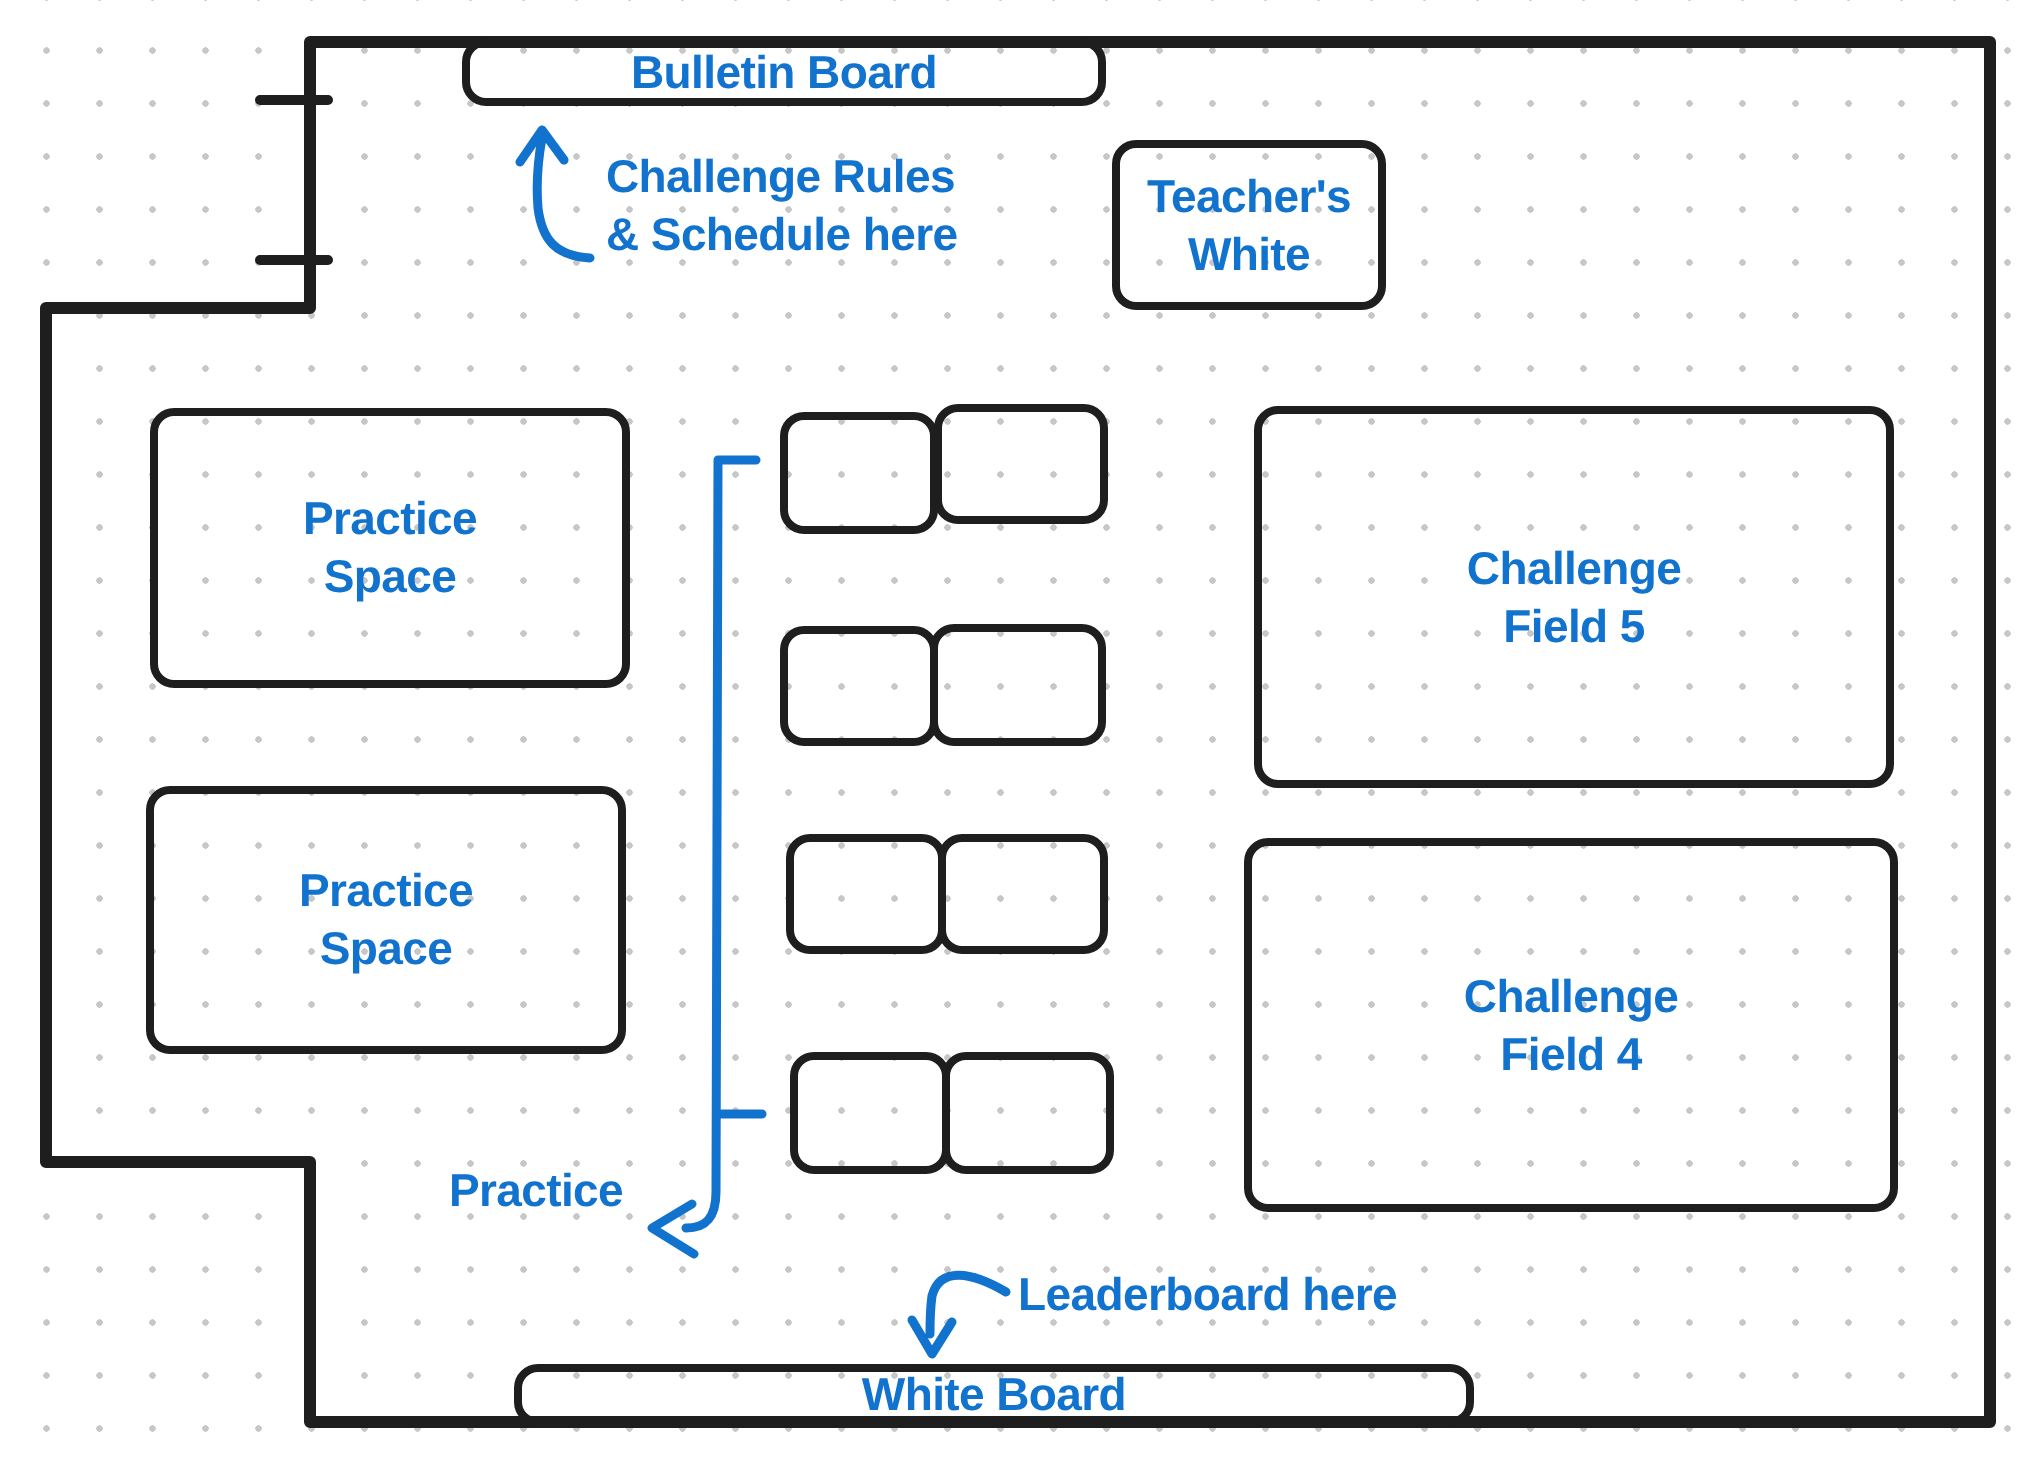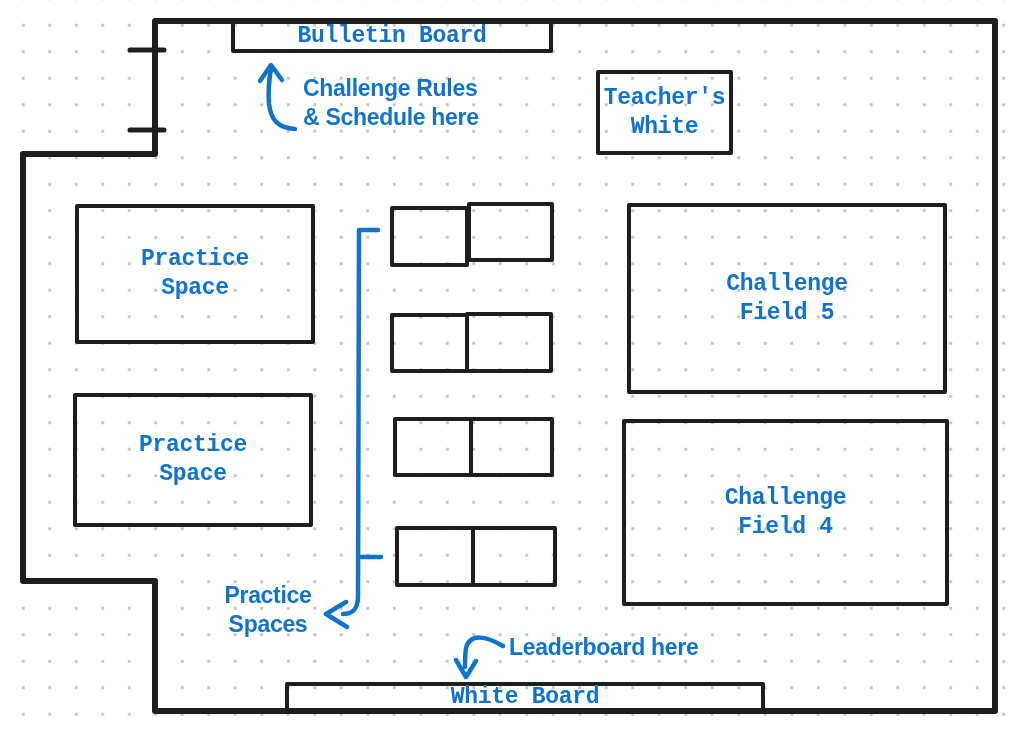--- a/index.html
+++ b/index.html
@@ -35,28 +35,27 @@
   .blue-stroke {
     fill: none;
     stroke: #1173cd;
     stroke-width: 4.5;
     stroke-linejoin: round;
     stroke-linecap: round;
   }
   .box {
     position: absolute;
     border: 4px solid #1e1e1e;
-    border-radius: 2px;
+    border-radius: 12px;
     background: transparent;
     display: flex;
     flex-direction: column;
     align-items: center;
     justify-content: center;
     box-sizing: border-box;
-    font-family: Liberation Mono, monospace;
   }
   .blue-text {
     color: #1173cd;
     font-weight: 700;
     font-size: 23px;
     line-height: 29px;
     letter-spacing: -0.3px;
     white-space: nowrap;
   }
   .note {
@@ -78,21 +77,21 @@
       <path class="blue-stroke" d="M295 129 C278 128 271 120 269 104 C268 92 269 80 271 69 M260 81 L271 65 L282 80"></path>
       <path class="blue-stroke" d="M378 230 L359 230 L358 596 C358 610 352 614 343 614 M359 557 L381 557 M346 602 L326 614 L347 627"></path>
       <path class="blue-stroke" d="M503 646 C486 636 470 633 466 648 C465 655 465 661 465 667 M456 660 L466 677 L476 661"></path>
     </g>
   </svg>
 
   <div class="box" style="left:231px; top:19px; width:322px; height:34px;">
     <div class="blue-text">Bulletin Board</div>
   </div>
 
-  <div class="box" style="left:596px; top:70px; width:137px; height:85px;">
+  <div class="box" style="left:556px; top:70px; width:137px; height:85px;">
     <div class="blue-text">Teacher's</div>
     <div class="blue-text">White</div>
   </div>
 
   <div class="box" style="left:75px; top:204px; width:240px; height:140px;">
     <div class="blue-text">Practice</div>
     <div class="blue-text">Space</div>
   </div>
   <div class="box" style="left:73px; top:393px; width:240px; height:134px;">
     <div class="blue-text">Practice</div>
@@ -118,31 +117,30 @@
   </div>
   <div>
     <div class="box" style="left:393px; top:417px; width:80px; height:60px;"></div>
     <div class="box" style="left:469px; top:417px; width:85px; height:60px;"></div>
   </div>
   <div>
     <div class="box" style="left:395px; top:526px; width:80px; height:61px;"></div>
     <div class="box" style="left:471px; top:526px; width:86px; height:61px;"></div>
   </div>
 
-  <div class="box" style="left:257px; top:682px; width:480px; height:31px;margin-left:28px;">
+  <div class="box" style="left:257px; top:682px; width:480px; height:31px;">
     <div class="blue-text">White Board</div>
   </div>
 
   <div class="note" style="left:303px; top:74px;">
     <div class="blue-text">Challenge Rules</div>
     <div class="blue-text">&amp; Schedule here</div>
   </div>
 
   <div class="note center" style="left:196px; top:581px; width:144px;">
     <div class="blue-text">Practice</div>
-    <div class="blue-text">Spaces</div>
   </div>
 
   <div class="note" style="left:509px; top:633px;">
     <div class="blue-text">Leaderboard here</div>
   </div>
 
 </div>
 
 </body></html>

